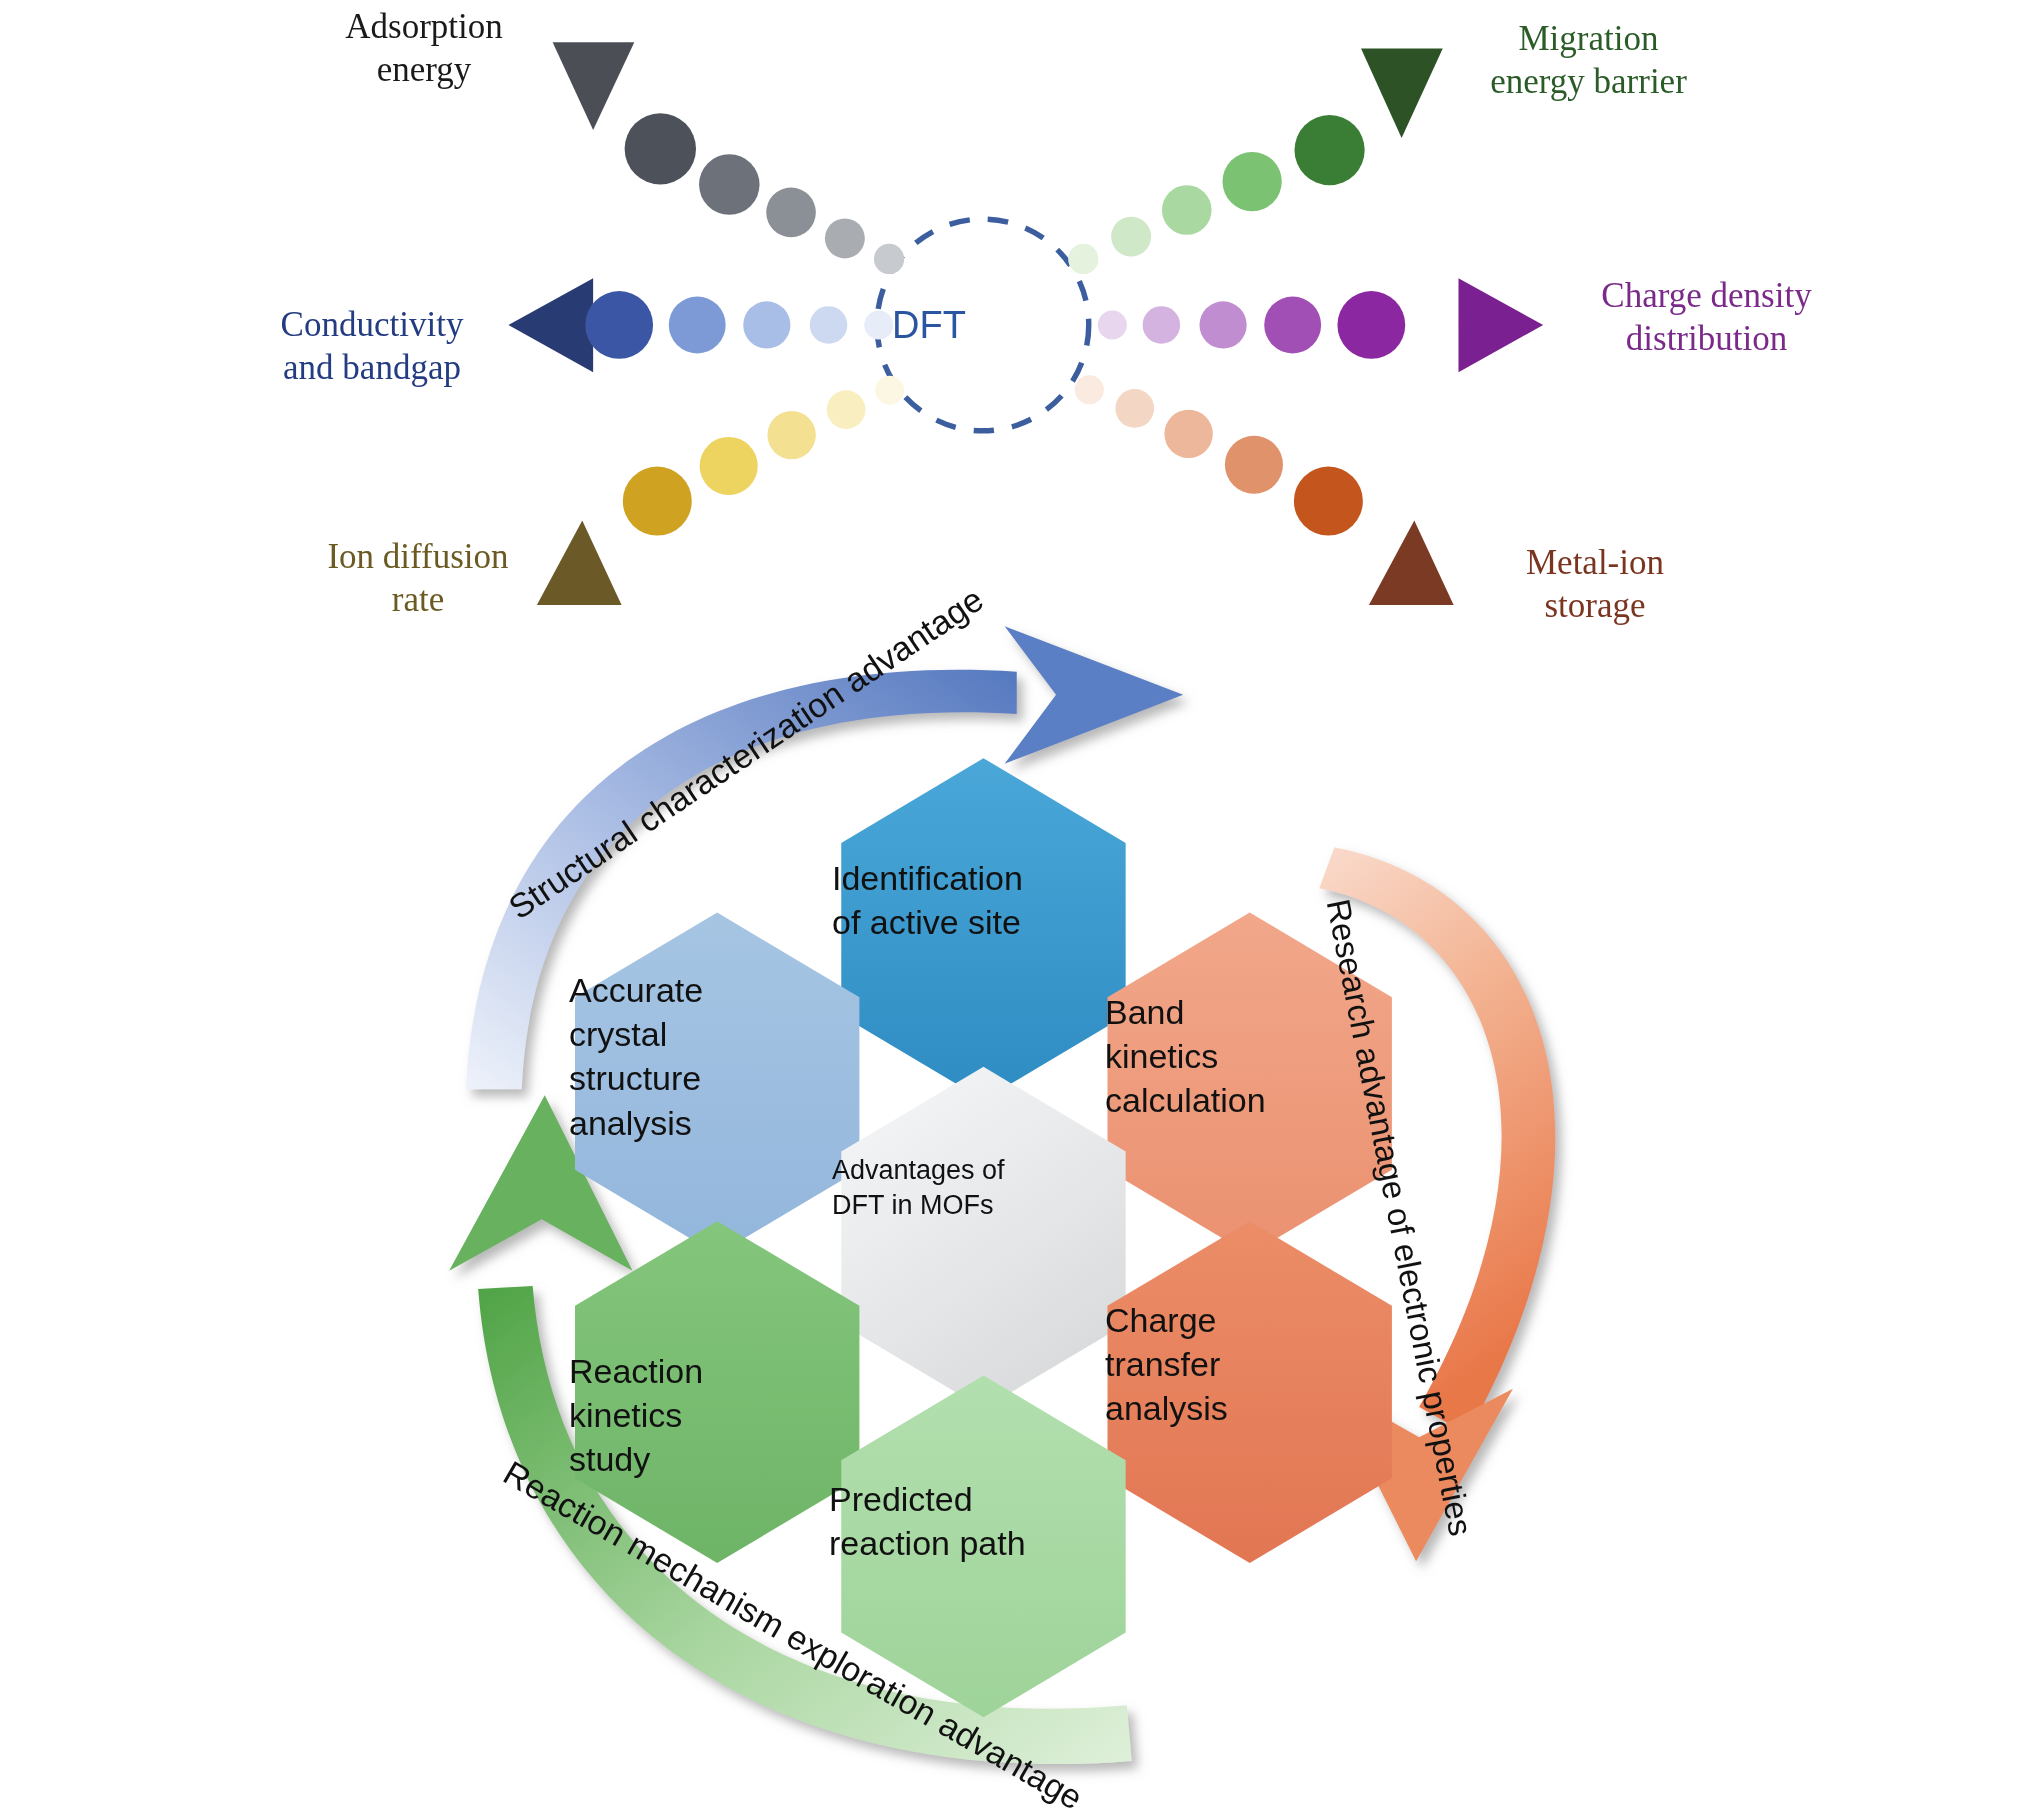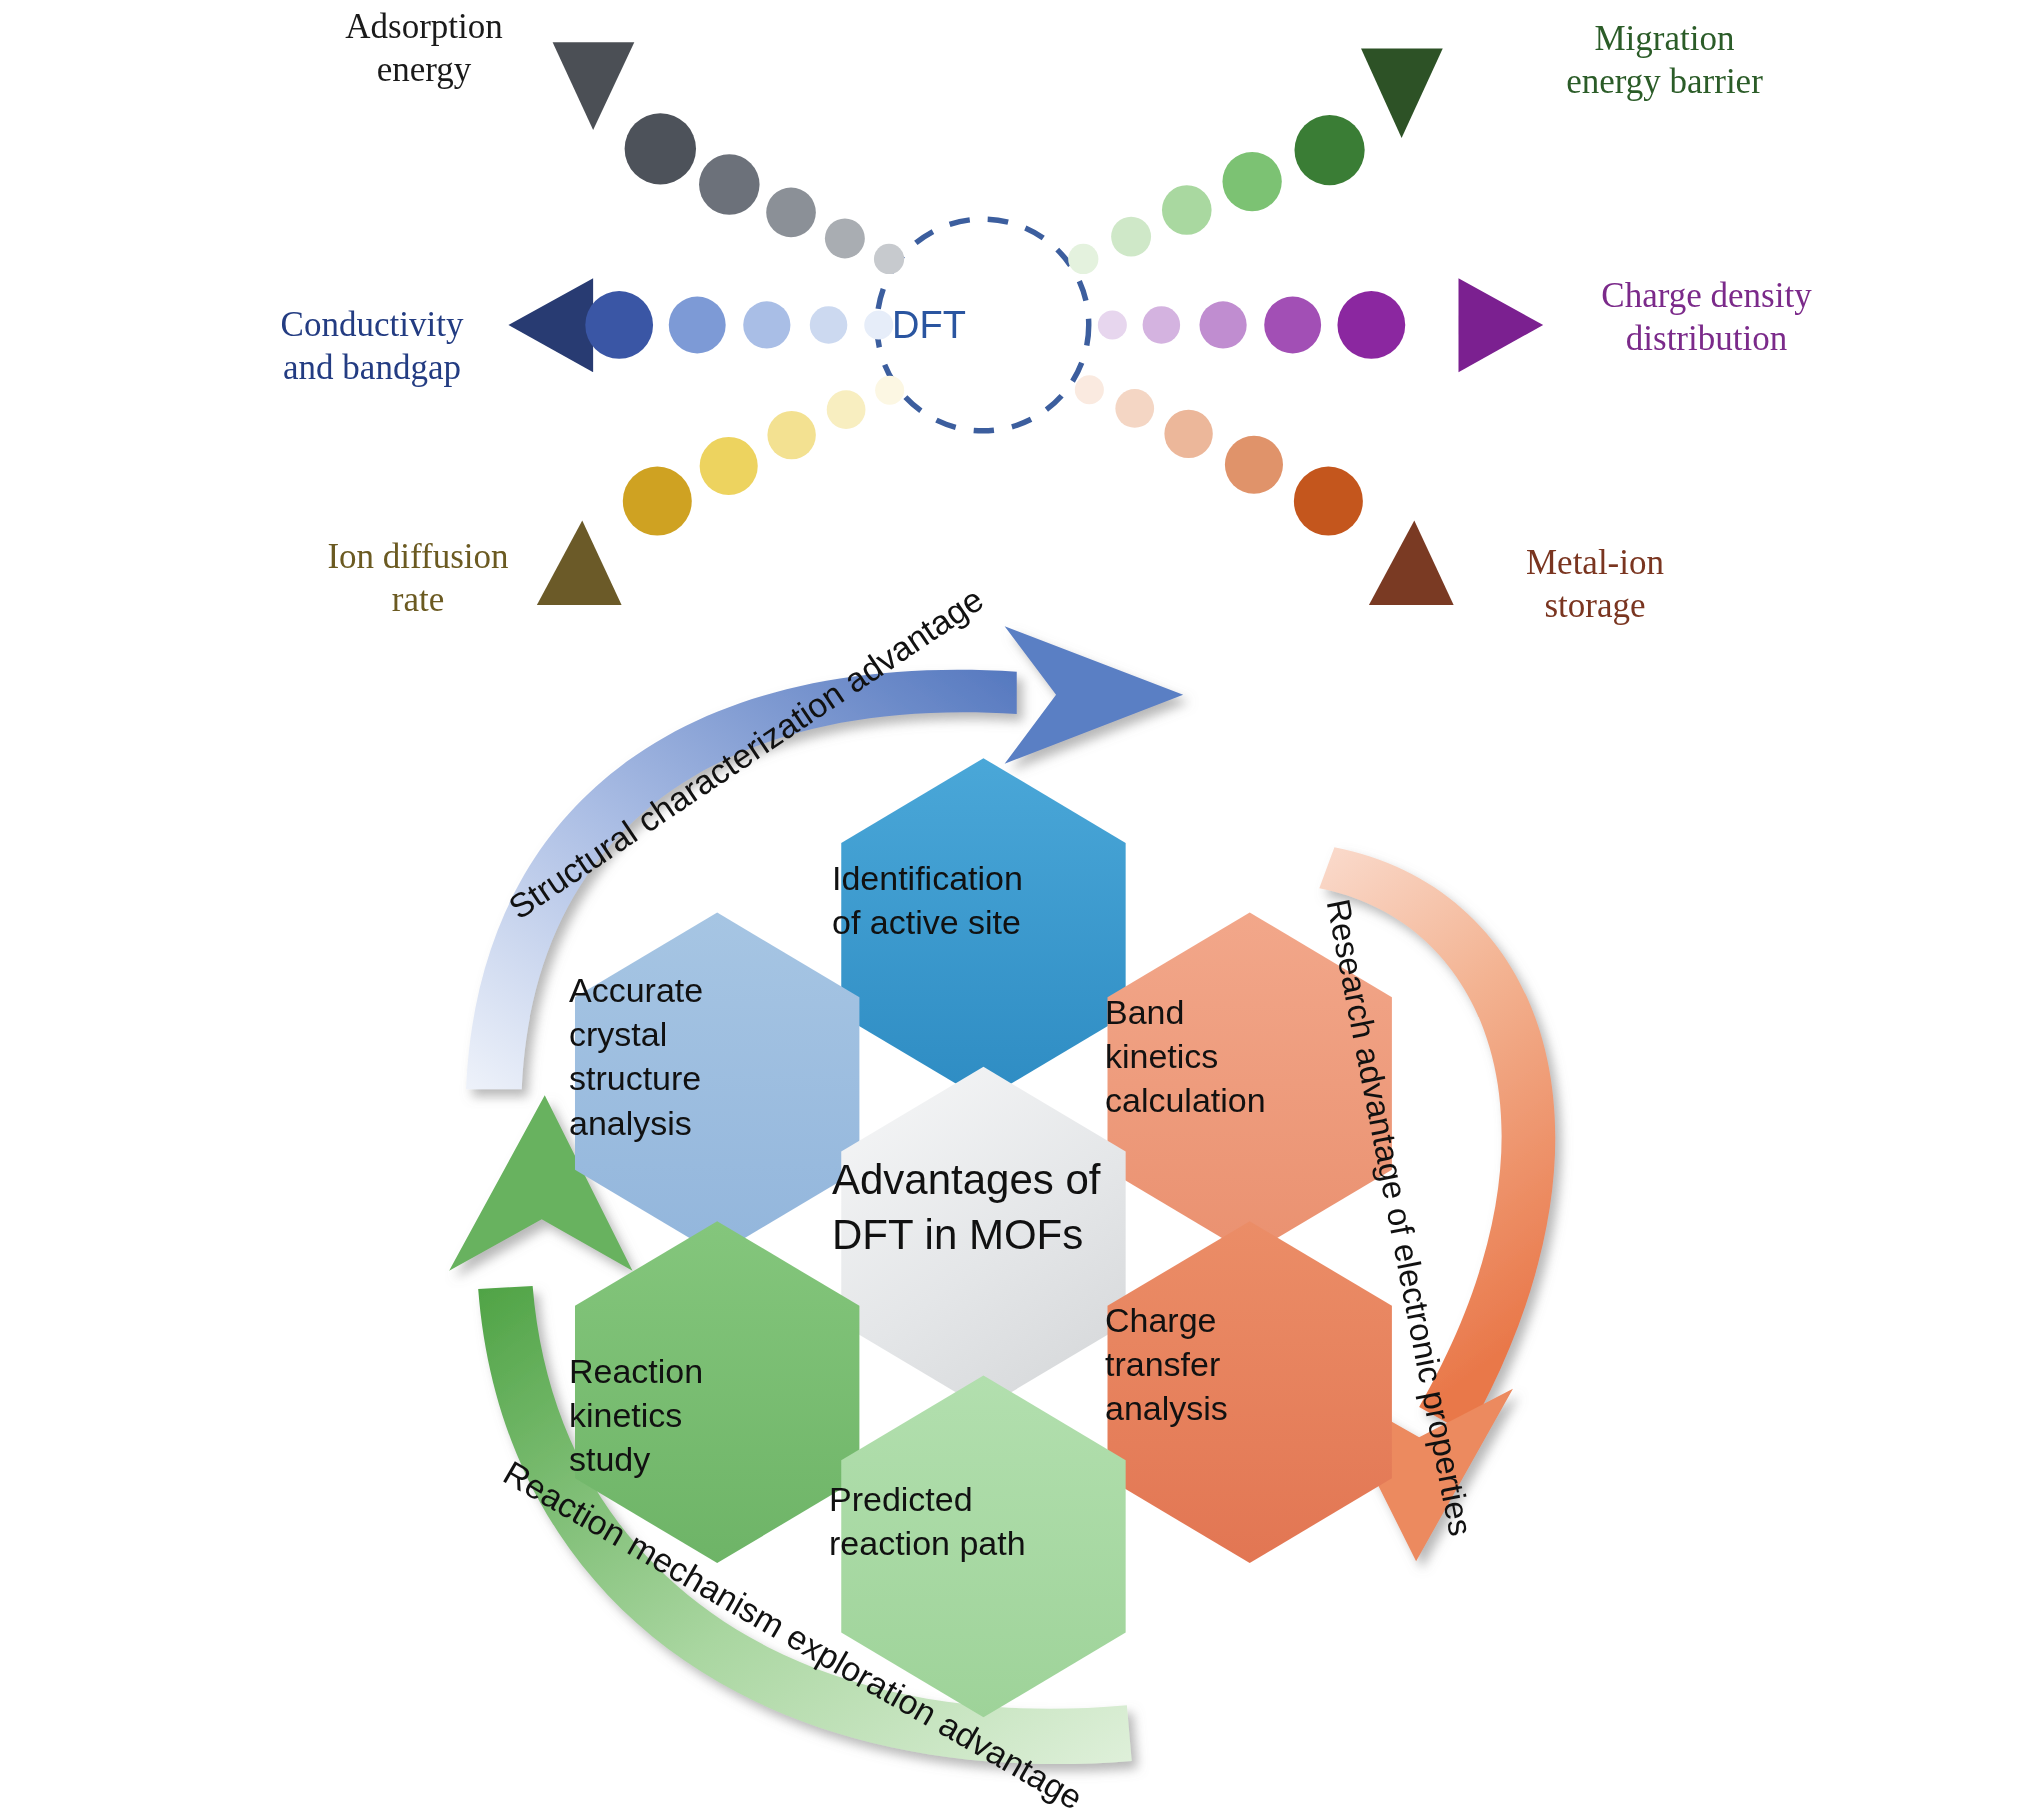--- a/index.html
+++ b/index.html
@@ -37,21 +37,21 @@
   .hextext{
     position:absolute;
     text-align:left;
     color:#111111;
     font-size:34px;
     line-height:1.30;
     white-space:pre-line;
     font-family:"Liberation Sans",sans-serif;
     pointer-events:none;
   }
-  .hextext.big{font-size:42px;}
+  .hextext.big{font-size:27px;}
 </style>
 </head>
 <body>
 
 <div class="stage">
 
   <svg class="layer" viewBox="0 0 3346 3006">
     <defs>
 
       <linearGradient id="gradBlue" x1="0" y1="1" x2="1" y2="0">
@@ -214,21 +214,21 @@
   </div>
 
   <div style="position:absolute;left:460px;top:1507px;width:666px;height:254px;">
     <div style="position:absolute;left:0;top:109px;width:666px;text-align:center;font-size:34px;color:#111;
                 transform:rotate(30deg);transform-origin:50% 50%;white-space:nowrap;">Reaction mechanism exploration advantage</div>
   </div>
 
   <div class="rlabel l-adsorption" style="left:303px;top:6px;width:242px;">Adsorption
 energy</div>
 
-  <div class="rlabel l-migration" style="left:1477px;top:18px;width:375px;">Migration
+  <div class="rlabel l-migration" style="left:1401px;top:18px;width:375px;">Migration
 energy barrier</div>
 
   <div class="rlabel l-conductivity" style="left:242px;top:275px;width:260px;margin-top:29px;">Conductivity
 and bandgap</div>
 
   <div class="rlabel l-charge" style="left:1549px;top:275px;width:315px;">Charge density
 distribution</div>
 
   <div class="rlabel l-iondiff" style="left:297px;top:536px;width:242px;">Ion diffusion
 rate</div>

